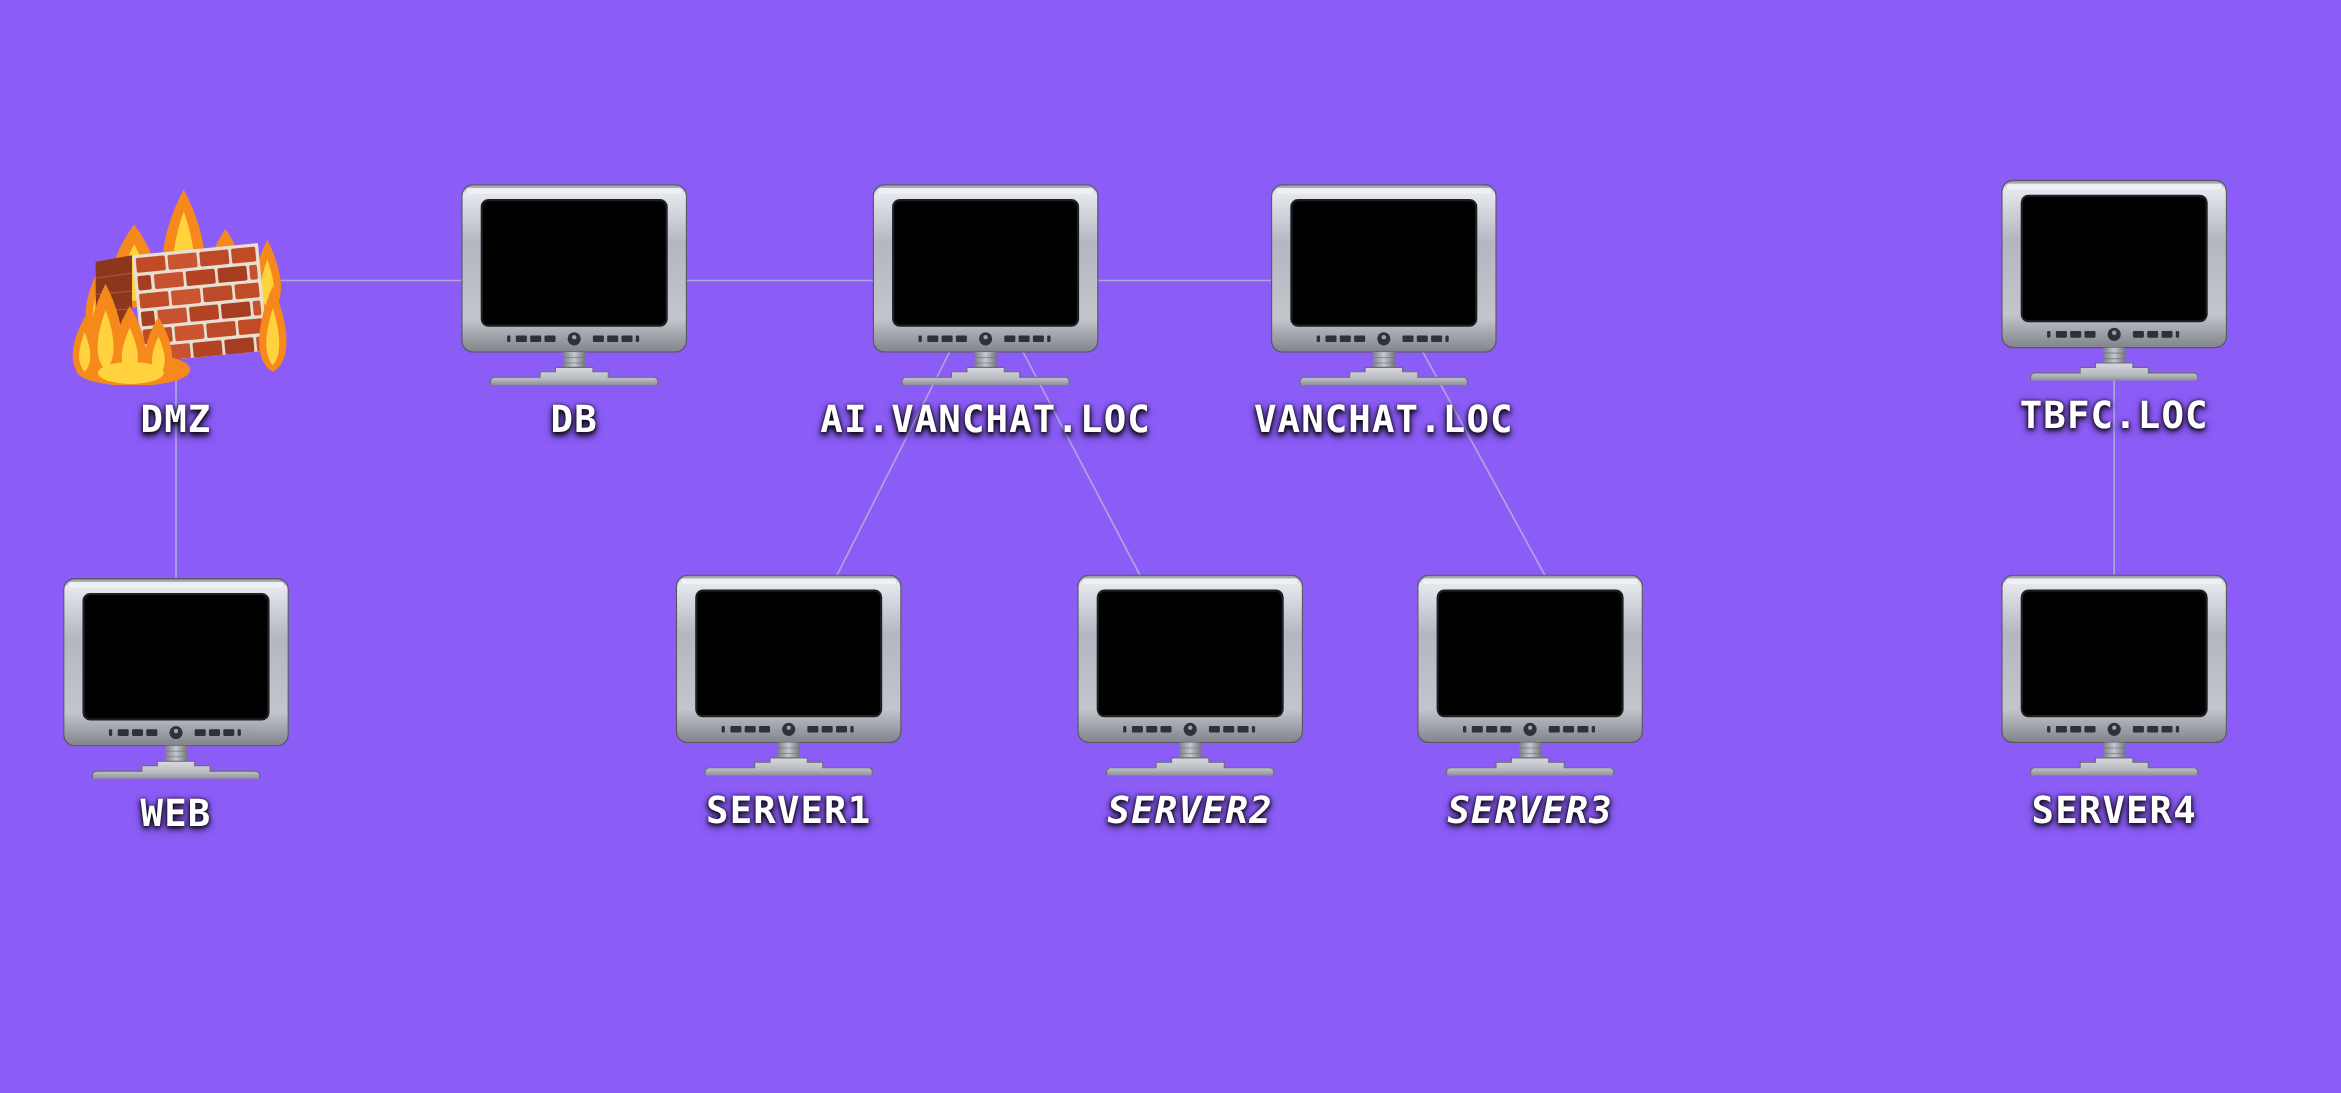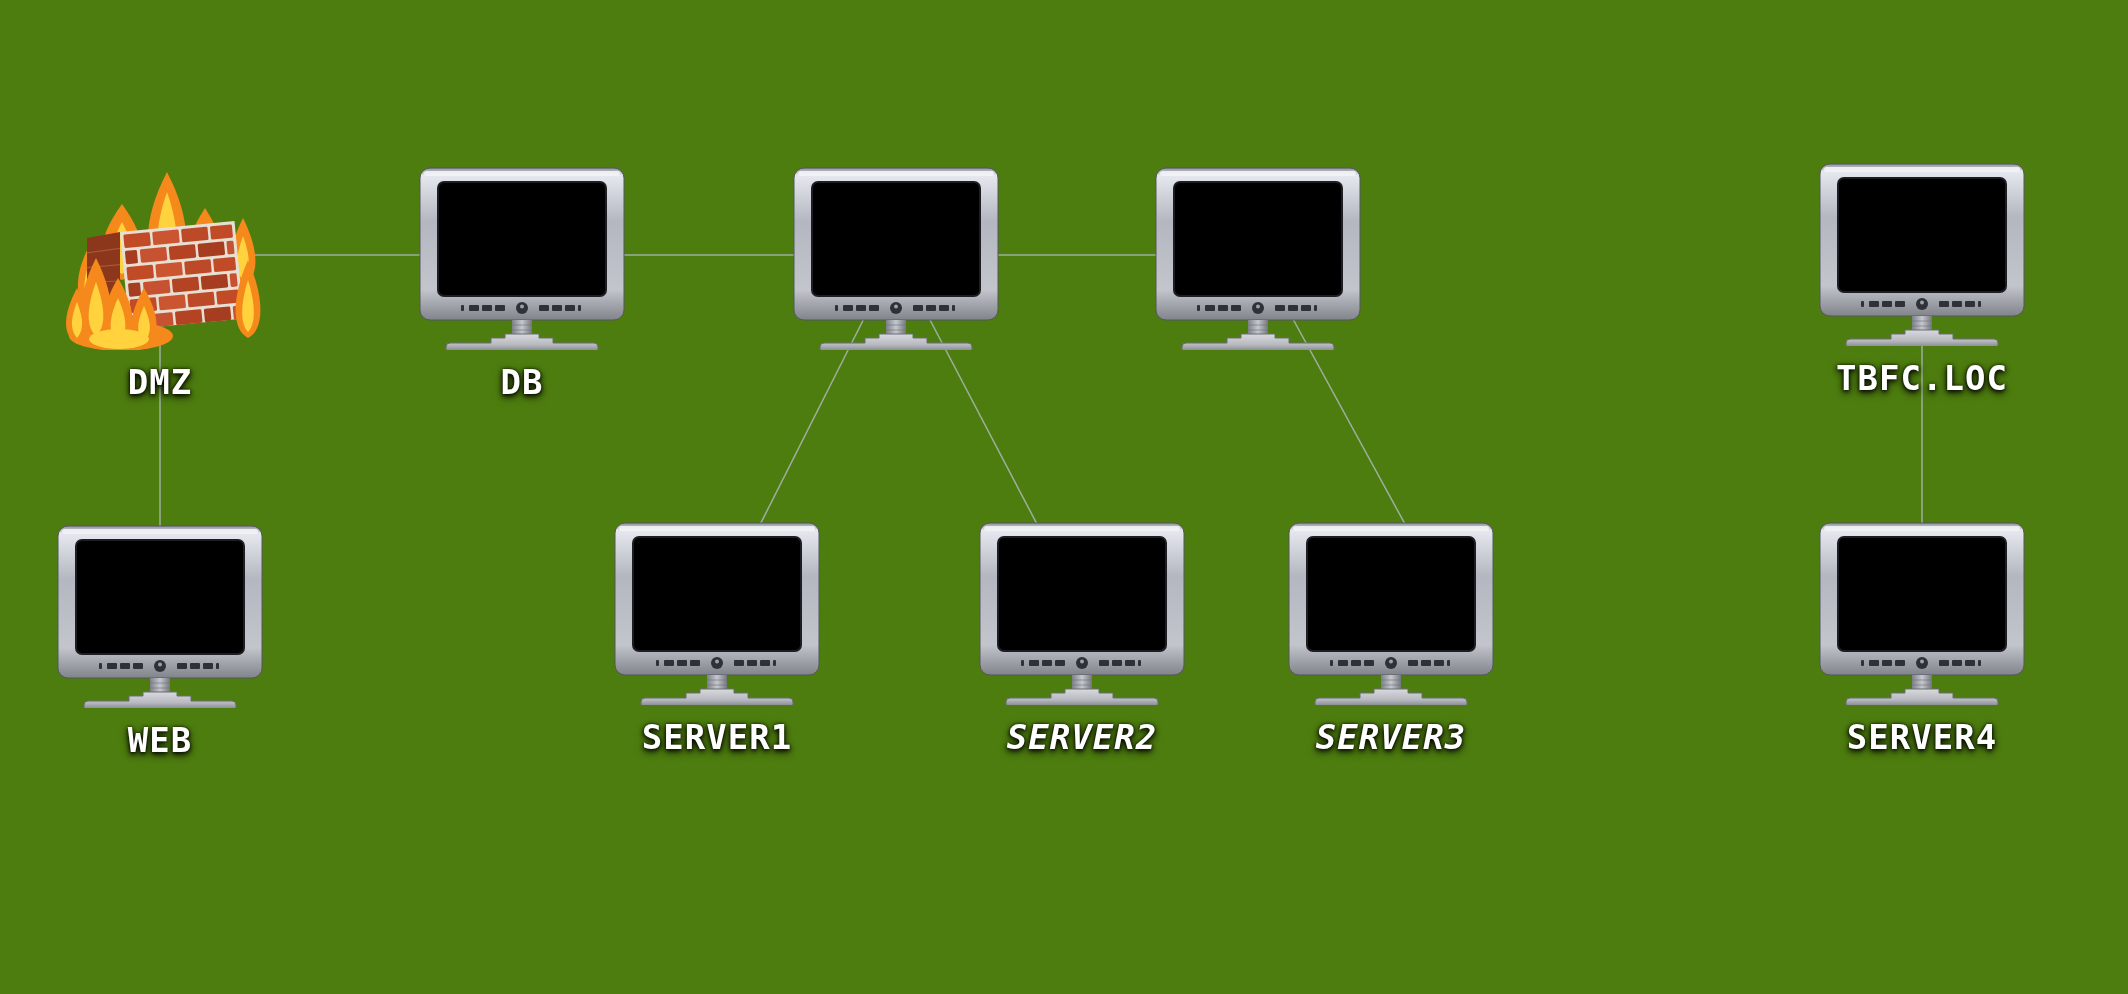--- a/index.html
+++ b/index.html
@@ -1,18 +1,18 @@
 <!DOCTYPE html>
 <html><head>
 <meta charset="utf-8">
 <style>
   html,body{margin:0;padding:0;background:#10141f;}
   .canvas{
     position:relative;width:2128px;height:994px;overflow:hidden;
-    background:#4d7c0f;
+    background:#8b5cf6;
     font-family:"DejaVu Sans Mono","Liberation Mono",monospace;
   }
   #edges{position:absolute;left:0;top:0;}
   .node{position:absolute;width:210px;height:190px;}
   .node .icon{position:absolute;left:0;top:0;width:210px;height:190px;}
   .node .label{
     position:absolute;top:202px;left:50%;transform:translateX(-50%);
     white-space:nowrap;color:#ffffff;font-weight:bold;font-size:34px;
     letter-spacing:1px;line-height:40px;
     text-shadow:0 2px 5px rgba(0,0,0,.9),0 0 3px rgba(0,0,0,.7),0 3px 8px rgba(0,0,0,.6);
@@ -171,20 +171,21 @@
               <rect x="122" y="145" width="10" height="6" rx="1"></rect>
               <rect x="135" y="145" width="10" height="6" rx="1"></rect>
               <rect x="148" y="145" width="10" height="6" rx="1"></rect>
               <rect x="161" y="145" width="3" height="6" rx="1"></rect>
             </g>
             <circle cx="105" cy="146.5" r="2" fill="#9ea0a8"></circle>
             <rect x="95" y="160" width="20" height="20" fill="url(#nk)"></rect>
             <path d="M95 165 h20 M95 170 h20 M95 175 h20" stroke="#6e7078" stroke-width="1" opacity="0.6"></path>
             <path d="M33,183 L74,183 L74,178 L88,178 L88,174 L122,174 L122,178 L136,178 L136,183 L177,183 Q181,183 181,187 L181,189 Q181,192 177,192 L33,192 Q29,192 29,189 L29,187 Q29,183 33,183 Z" fill="url(#bs)" stroke="#6a6c74" stroke-width="1"></path>
           </svg></div>
+        <div class="label">AI.VANCHAT.LOC</div>
       </div>
       <div class="node" style="left: 1153px; top: 160px;">
         <div class="icon"><svg width="210" height="190" viewBox="0 0 210 190">
             <defs>
               <linearGradient id="bz" x1="0" y1="0" x2="0" y2="1">
                 <stop offset="0" stop-color="#8f939c"></stop>
                 <stop offset="0.05" stop-color="#e6e8ee"></stop>
                 <stop offset="0.35" stop-color="#b4b7c0"></stop>
                 <stop offset="0.8" stop-color="#c3c5cc"></stop>
                 <stop offset="1" stop-color="#82848c"></stop>
@@ -212,20 +213,21 @@
               <rect x="122" y="145" width="10" height="6" rx="1"></rect>
               <rect x="135" y="145" width="10" height="6" rx="1"></rect>
               <rect x="148" y="145" width="10" height="6" rx="1"></rect>
               <rect x="161" y="145" width="3" height="6" rx="1"></rect>
             </g>
             <circle cx="105" cy="146.5" r="2" fill="#9ea0a8"></circle>
             <rect x="95" y="160" width="20" height="20" fill="url(#nk)"></rect>
             <path d="M95 165 h20 M95 170 h20 M95 175 h20" stroke="#6e7078" stroke-width="1" opacity="0.6"></path>
             <path d="M33,183 L74,183 L74,178 L88,178 L88,174 L122,174 L122,178 L136,178 L136,183 L177,183 Q181,183 181,187 L181,189 Q181,192 177,192 L33,192 Q29,192 29,189 L29,187 Q29,183 33,183 Z" fill="url(#bs)" stroke="#6a6c74" stroke-width="1"></path>
           </svg></div>
+        <div class="label">VANCHAT.LOC</div>
       </div>
       <div class="node" style="left: 1817px; top: 156px;">
         <div class="icon"><svg width="210" height="190" viewBox="0 0 210 190">
             <defs>
               <linearGradient id="bz" x1="0" y1="0" x2="0" y2="1">
                 <stop offset="0" stop-color="#8f939c"></stop>
                 <stop offset="0.05" stop-color="#e6e8ee"></stop>
                 <stop offset="0.35" stop-color="#b4b7c0"></stop>
                 <stop offset="0.8" stop-color="#c3c5cc"></stop>
                 <stop offset="1" stop-color="#82848c"></stop>

